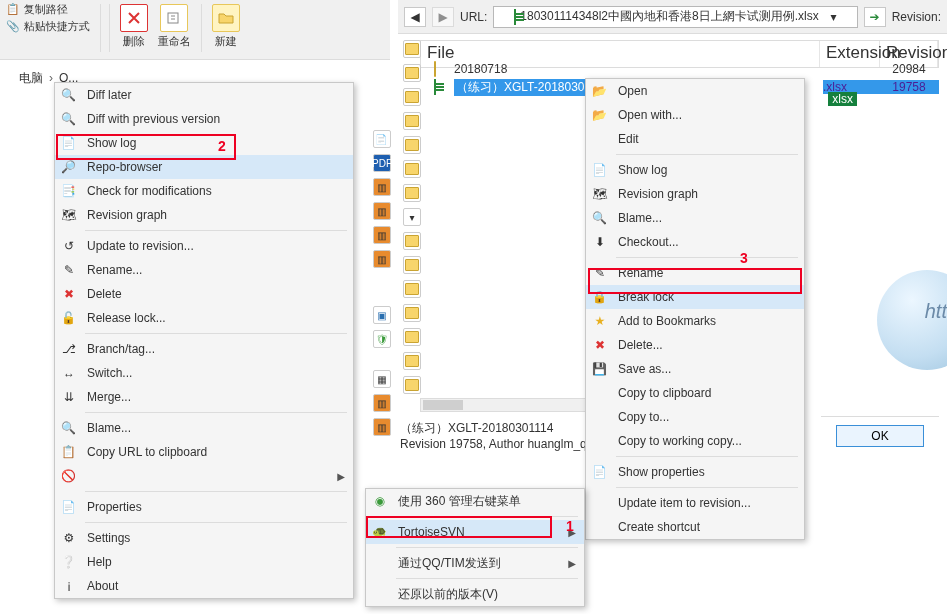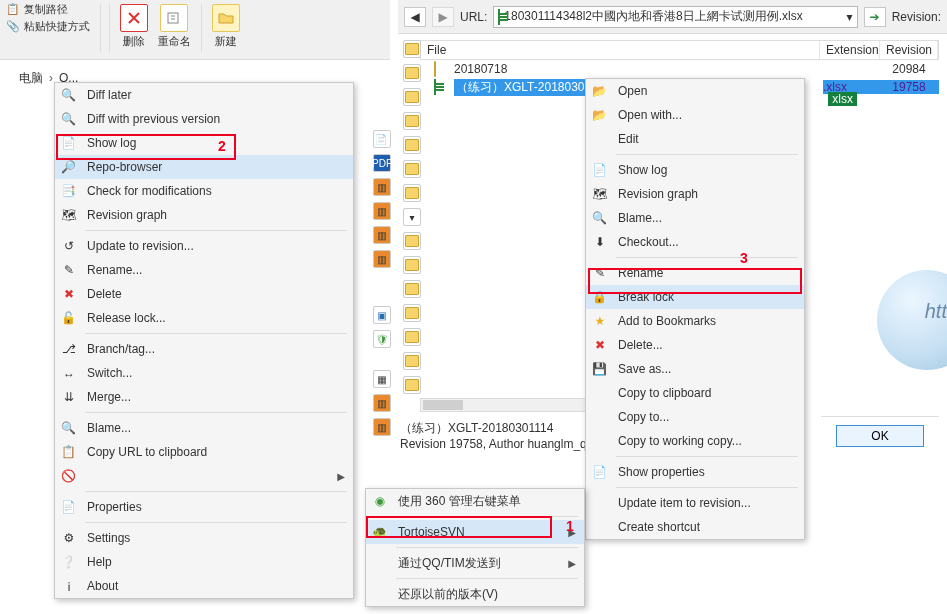--- a/index.html
+++ b/index.html
@@ -28,25 +28,25 @@
   .menu-item:hover, .menu-item.hl { background:#d6e8f8; }
   .menu-sep { height:1px; background:#dcdcdc; margin:3px 6px 3px 30px; }
   
   
   .ann { position:absolute; border:2px solid #e02; background:transparent; pointer-events:none; }
   .ann-label { position:absolute; color:#e02; font-weight:bold; font-size:14px; }
   
   
   .rtop { position:absolute; left:398px; top:0; right:0; height:34px; background:#f0f0f0; border-bottom:1px solid #dcdcdc; display:flex; align-items:center; gap:6px; padding:0 6px; }
   .navbtn { width:22px; height:20px; border:1px solid #c8c8c8; background:#fff; display:flex; align-items:center; justify-content:center; }
-  .urlbox { flex:1; height:22px; border:1px solid #b8b8b8; background:#fff; display:flex; align-items:center; padding:0 4px; gap:4px; overflow:hidden; }
+  .urlbox { flex:1; height:22px; border:1px solid #b8b8b8; background:#fff; display:flex; align-items:center; padding:0 20px; gap:4px; overflow:hidden; }
   .revlbl { font-size:12px; }
   
   
-  .gridhdr { position:absolute; left:420px; top:40px; right:8px; height:20px; background:#fff; border:1px solid #dcdcdc; display:flex; font-size:12px; }
+  .gridhdr { position:absolute; left:420px; top:40px; right:8px; height:28px; background:#fff; border:1px solid #dcdcdc; display:flex; font-size:17px; }
   .gridhdr .col { padding:2px 6px; border-right:1px solid #e6e6e6; }
   .col-file { flex:1; }
   .col-ext { width:60px; }
   .col-rev { width:58px; text-align:left; }
   
   
   .grid { position:absolute; left:420px; top:60px; right:8px; font-size:12px; }
   .grow { height:18px; display:flex; align-items:center; }
   .grow .fico { width:16px; height:14px; margin:0 4px 0 14px; }
   .grow .name { flex:1; overflow:hidden; }

